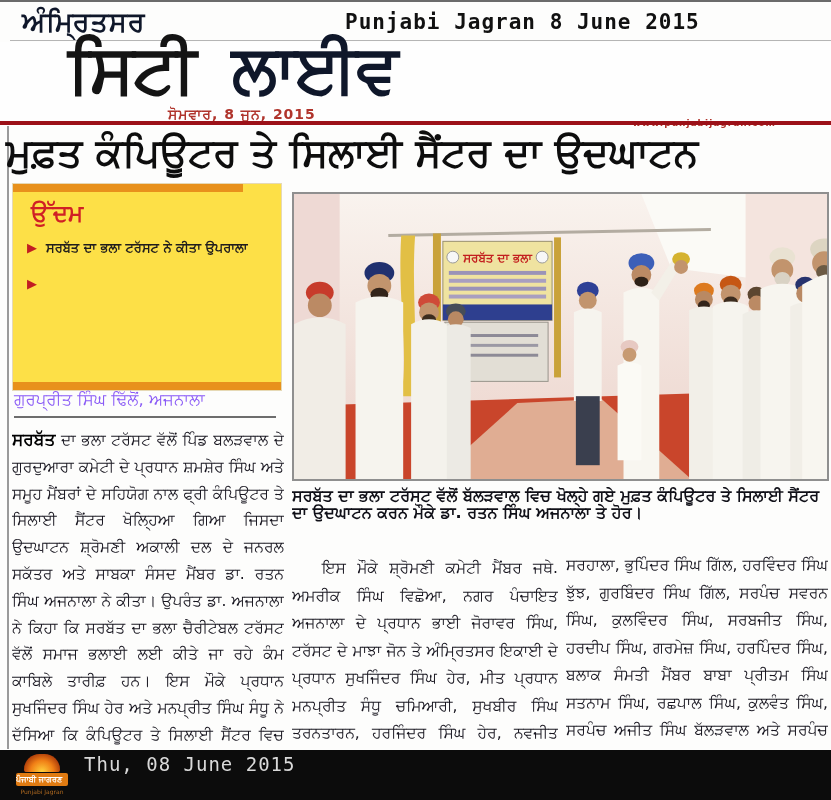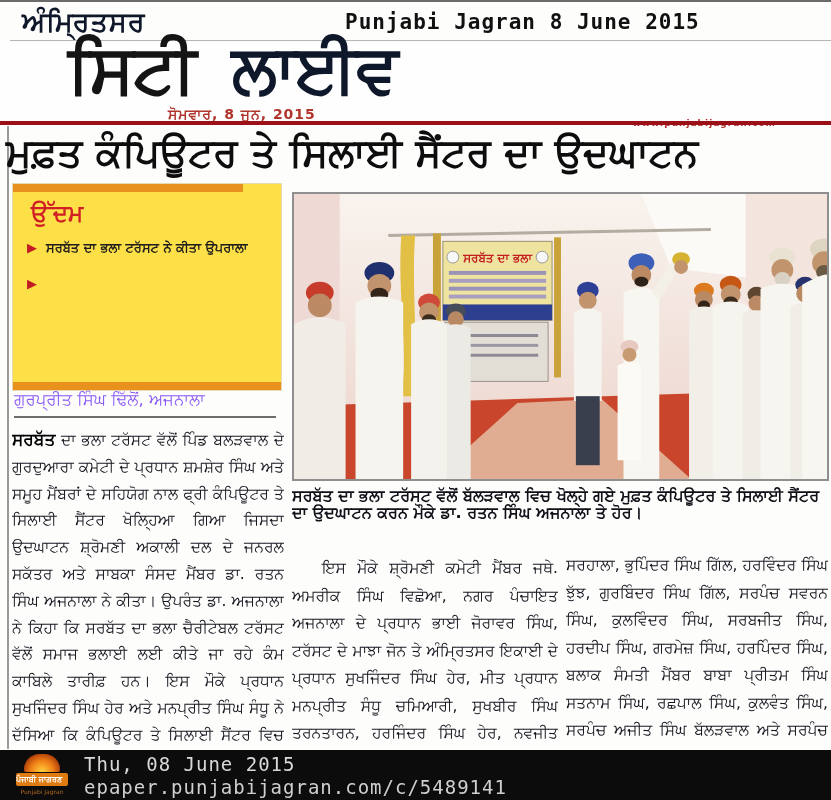--- a/index.html
+++ b/index.html
@@ -249,15 +249,14 @@
   <div class="body-col col2">ਇਸ ਮੌਕੇ ਸ਼੍ਰੋਮਣੀ ਕਮੇਟੀ ਮੈਂਬਰ ਜਥੇ. ਅਮਰੀਕ ਸਿੰਘ ਵਿਛੋਆ, ਨਗਰ ਪੰਚਾਇਤ ਅਜਨਾਲਾ ਦੇ ਪ੍ਰਧਾਨ ਭਾਈ ਜੋਰਾਵਰ ਸਿੰਘ, ਟਰੱਸਟ ਦੇ ਮਾਝਾ ਜੋਨ ਤੇ ਅੰਮ੍ਰਿਤਸਰ ਇਕਾਈ ਦੇ ਪ੍ਰਧਾਨ ਸੁਖਜਿੰਦਰ ਸਿੰਘ ਹੇਰ, ਮੀਤ ਪ੍ਰਧਾਨ ਮਨਪ੍ਰੀਤ ਸੰਧੂ ਚਮਿਆਰੀ, ਸੁਖਬੀਰ ਸਿੰਘ ਤਰਨਤਾਰਨ, ਹਰਜਿੰਦਰ ਸਿੰਘ ਹੇਰ, ਨਵਜੀਤ ਸਿੰਘ ਘਈ, ਸਰਪੰਚ ਦਲਬੀਰ ਸਿੰਘ ਚੱਕਡੋਗਰਾਂ, ਅਮਰਜੀਤ ਸਿੰਘ ਸੰਧੂ, ਬਲਵਿੰਦਰ ਸਿੰਘ</div>
   <div class="body-col col3">ਸਰਹਾਲਾ, ਭੁਪਿੰਦਰ ਸਿੰਘ ਗਿੱਲ, ਹਰਵਿੰਦਰ ਸਿੰਘ ਝੁੱਝ, ਗੁਰਬਿੰਦਰ ਸਿੰਘ ਗਿੱਲ, ਸਰਪੰਚ ਸਵਰਨ ਸਿੰਘ, ਕੁਲਵਿੰਦਰ ਸਿੰਘ, ਸਰਬਜੀਤ ਸਿੰਘ, ਹਰਦੀਪ ਸਿੰਘ, ਗਰਮੇਜ਼ ਸਿੰਘ, ਹਰਪਿੰਦਰ ਸਿੰਘ, ਬਲਾਕ ਸੰਮਤੀ ਮੈਂਬਰ ਬਾਬਾ ਪ੍ਰੀਤਮ ਸਿੰਘ ਸਤਨਾਮ ਸਿੰਘ, ਰਛਪਾਲ ਸਿੰਘ, ਕੁਲਵੰਤ ਸਿੰਘ, ਸਰਪੰਚ ਅਜੀਤ ਸਿੰਘ ਬੱਲੜਵਾਲ ਅਤੇ ਸਰਪੰਚ ਗੁਰਚਰਨ ਸਿੰਘ ਬਰਲਾਸ ਆਦਿ ਹਾਜ਼ਰ ਸਨ।</div>
 
   <div class="footer">
     <div class="footer-logo">
       <div class="logo-sun"></div>
       <div class="logo-pb">ਪੰਜਾਬੀ ਜਾਗਰਣ</div>
       <div class="logo-en">Punjabi Jagran</div>
     </div>
     <div class="footer-date">Thu, 08 June 2015</div>
-    <div class="footer-url">epaper.punjabijagran.com/c/5489141</div>
   </div>
 </div>
 
 </body></html>

